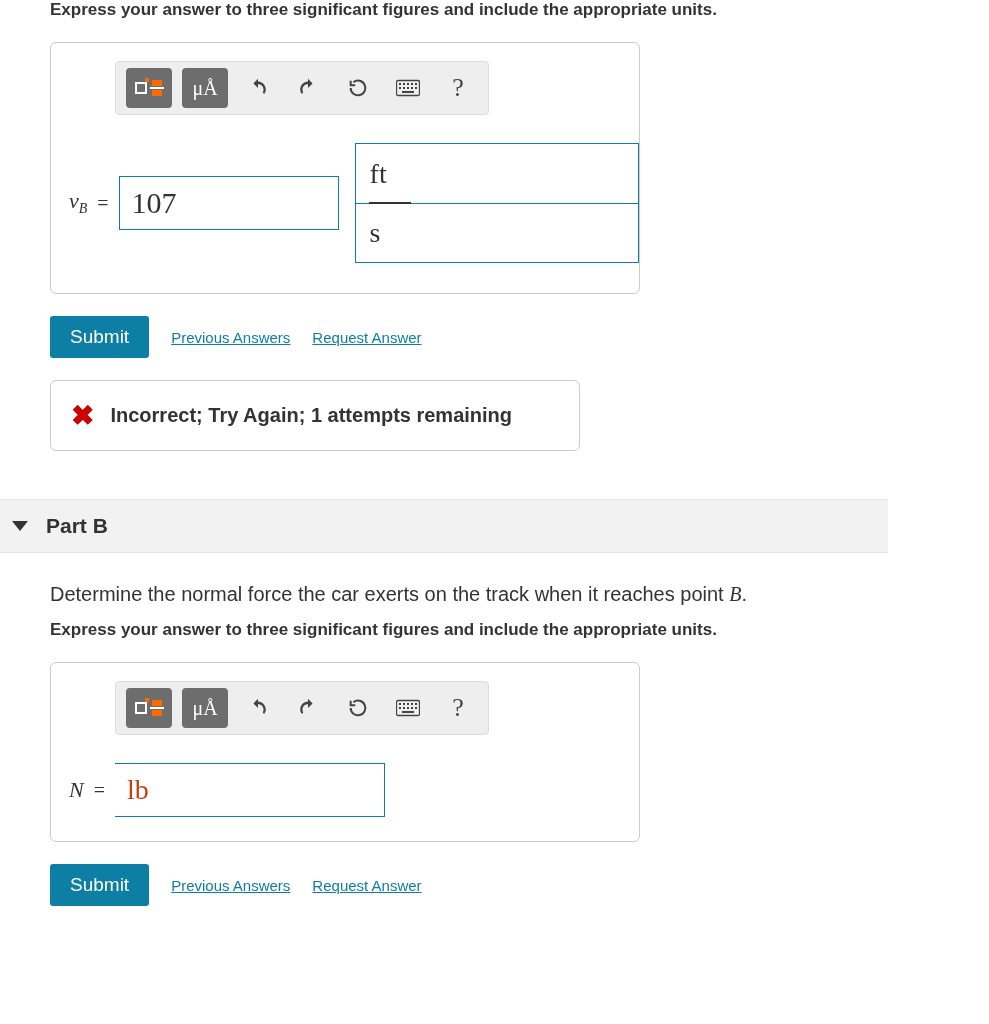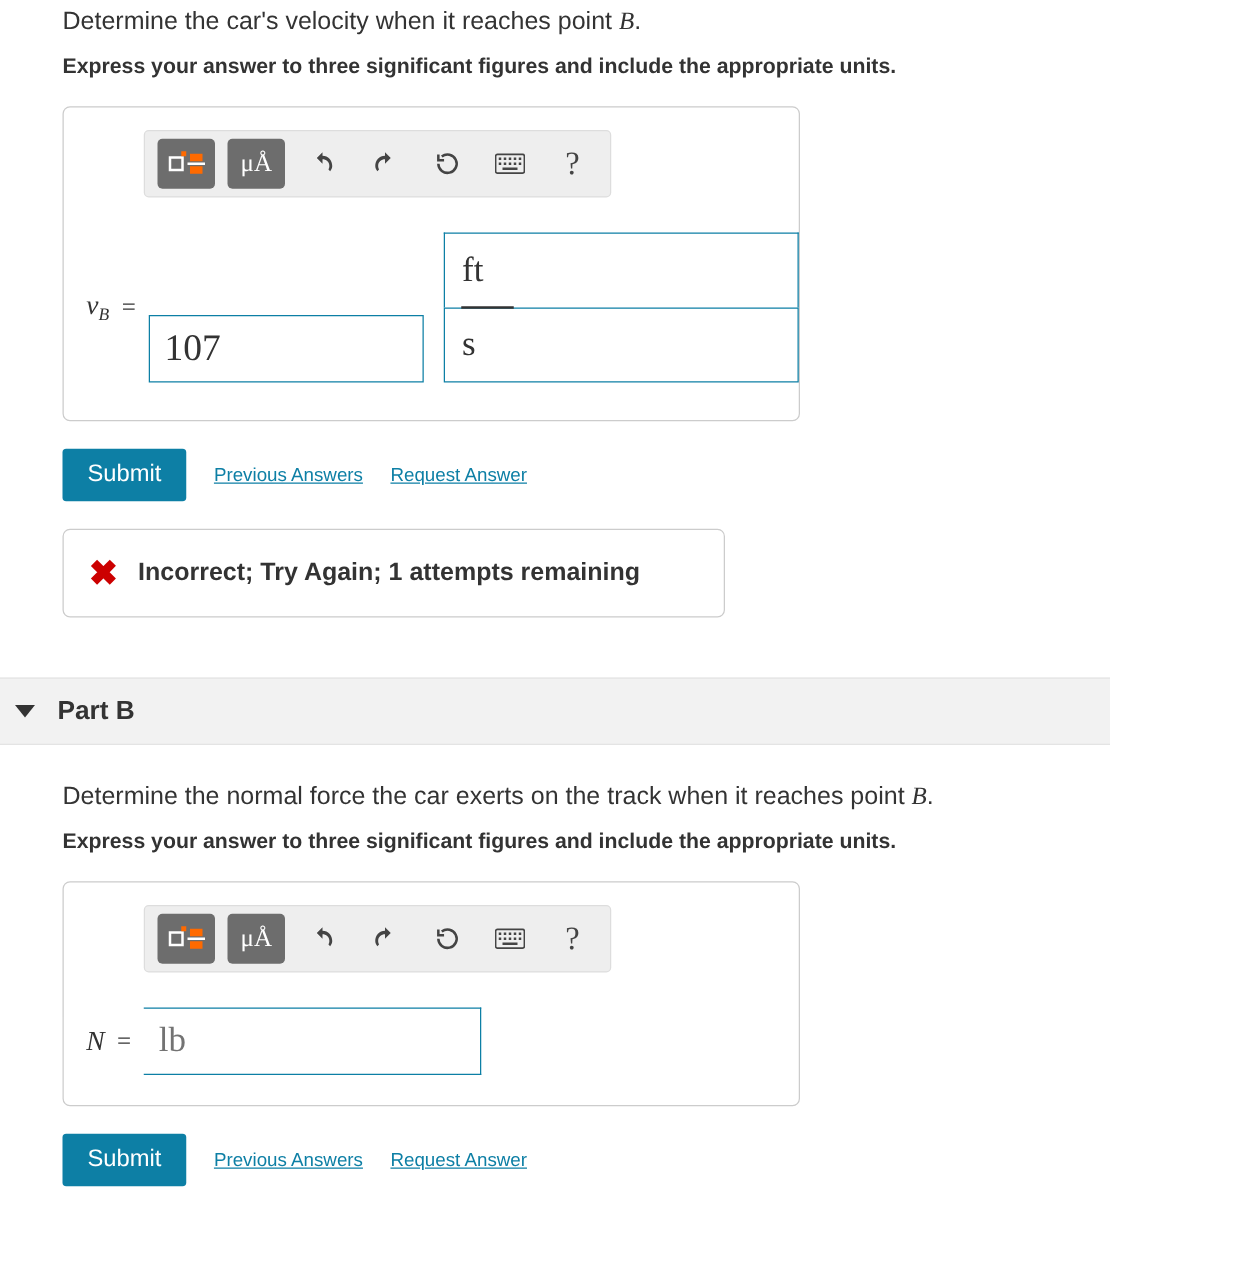--- a/index.html
+++ b/index.html
@@ -80,21 +80,21 @@
     border: 1px solid #0d7fa5;
     font-family: 'Times New Roman', serif;
     font-size: 28px;
     display:flex;
     align-items:center;
     justify-content:flex-start;
     padding: 0 12px;
     width: 240px;
     height: 54px;
     margin-left: 16px;
-    color:#737373;
+    color:#c2410c;
   }
   .ufc{ position:relative;}
   .ufc .cell{border:1px solid #0d7fa5; width:284px; height:60px; font-family:'Times New Roman',serif; font-size:28px; display:flex; align-items:center; padding:0 14px;}
   .ufc .cell.top{border-bottom:none;}
   .ufc .line{position:absolute; left:14px; top:59px; width:42px; height:2px; background:#333;}
   .action-row{ display:flex; align-items:center; gap:22px; margin-bottom:22px;}
   .submit-btn{
     background:#0d7fa5;
     color:#fff;
     border:none;
@@ -111,33 +111,29 @@
     font-weight:bold; font-size:20px;
   }
   .x-icon{ color:#c00; font-size:28px; font-weight:bold;}
   .part-header{
     background:#f2f2f2; border-top:1px solid #e4e4e4; border-bottom:1px solid #e4e4e4;
     padding:14px 50px; display:flex; align-items:center; gap:18px;
     margin:48px 0 30px -50px; width:888px;
   }
   .caret{ width:0;height:0; border-left:8px solid transparent; border-right:8px solid transparent; border-top:10px solid #333; margin-left:-38px;}
   .part-title{ font-weight:bold; font-size:21px;}
-  .value-tall{height:120px; display:flex; align-items:flex-end;}
+  .value-tall{height:120px; display:flex; align-items:center;}
   .serif-i{ font-style:italic;}
 </style>
 </head>
 <body>
 
 <div class="container">
   <div class="content">
 
-    <p class="question-text">
-      <span>Determine the car's velocity when it reaches point <span style="font-family:'Times New Roman',serif;font-style:italic;">B</span>.</span>
-      <span style="font-family:'Times New Roman',serif; font-style:italic;"></span>
-    </p>
 
     <p class="instruction">Express your answer to three significant figures and include the appropriate units.</p>
 
     <div class="answer-box">
       <div class="toolbar">
         <div class="tb-btn">
           <div class="templates-inner">
             <div class="box1"></div>
             <div class="frac">
                 <div class="fr"></div>

